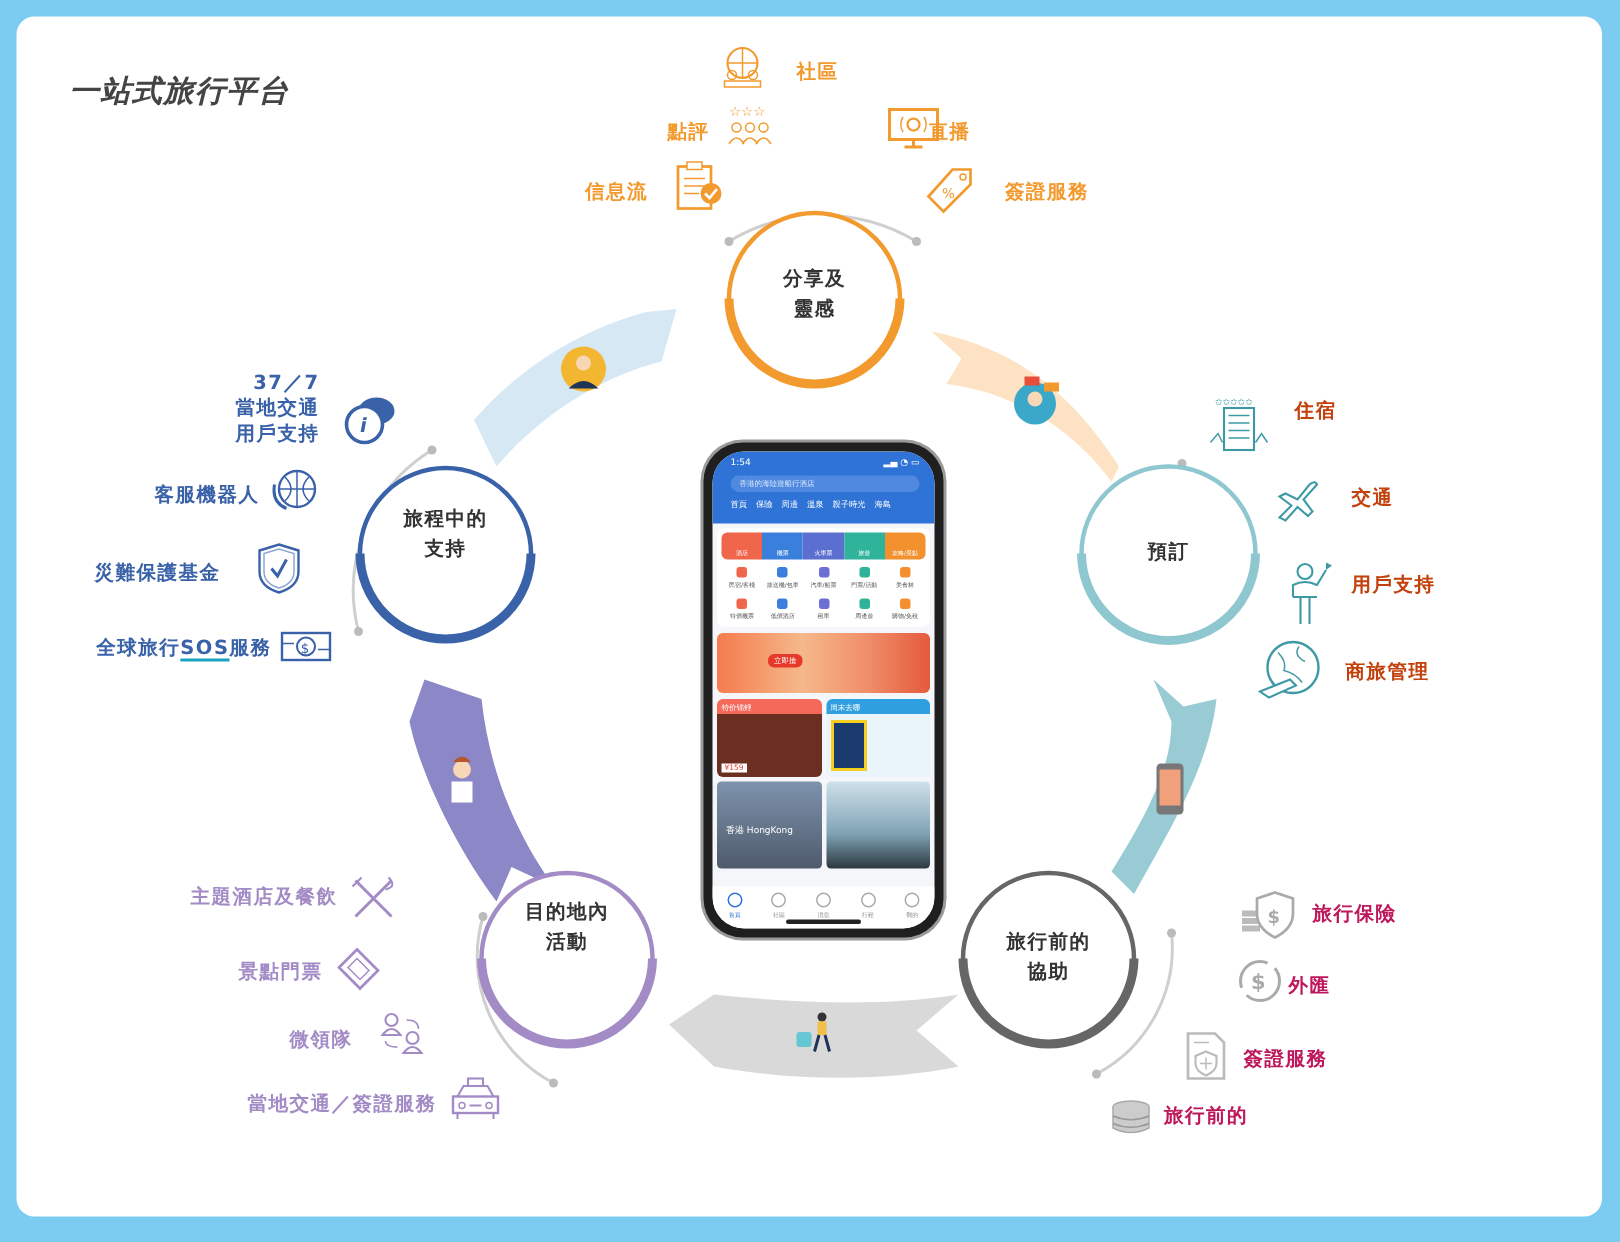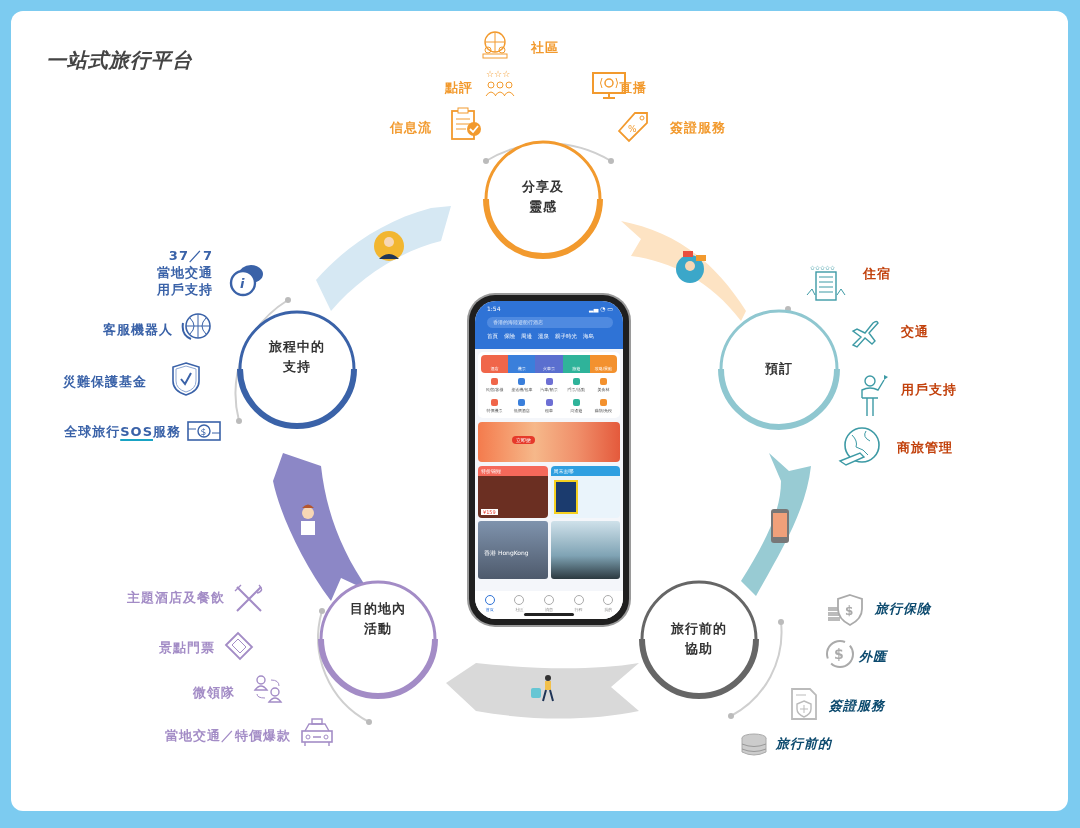--- a/index.html
+++ b/index.html
@@ -15,21 +15,21 @@
     }
     .title {
       position: absolute; left: 35px; top: 36px;
       font-size: 20px; font-style: italic; font-weight: bold; color: #444;
       letter-spacing: 1px;
     }
     svg.diagram { position: absolute; left: 0; top: 0; }
     .lbl { position: absolute; font-size: 13px; font-weight: bold; white-space: nowrap; letter-spacing: 1px; }
     .orange { color: #f29a2e; }
     .teal { color: #c2410c; }
-    .gray { color: #0c4a6e; font-style: italic; }
+    .gray { color: #be185d; }
     .purple { color: #a38cc6; }
     .blue { color: #3a62a8; }
     .right { text-align: right; }
     .hub-text {
       position: absolute; text-align: center; font-size: 13px; font-weight: bold;
       color: #333; line-height: 20px; letter-spacing: 1px;
     }
     .ico { position: absolute; }
     .sos { text-decoration: underline; text-decoration-color: #19a3c4; text-decoration-thickness: 2px; text-underline-offset: 3px; }
 
@@ -293,21 +293,21 @@
 
   <div class="lbl purple right" style="left:170px;top:673px;width:54px">微領隊</div>
   <svg class="ico" style="left:242px;top:663px" width="32" height="32">
     <circle cx="8" cy="6" r="4" fill="none" stroke="#a38cc6" stroke-width="1.4"></circle>
     <path d="M2 16 Q8 8 14 16 Z" fill="none" stroke="#a38cc6" stroke-width="1.4"></path>
     <circle cx="22" cy="18" r="4" fill="none" stroke="#a38cc6" stroke-width="1.4"></circle>
     <path d="M16 28 Q22 20 28 28 Z" fill="none" stroke="#a38cc6" stroke-width="1.4"></path>
     <path d="M18 6 Q26 6 26 12 M12 24 Q4 24 4 20" stroke="#a38cc6" fill="none"></path>
   </svg>
 
-  <div class="lbl purple right" style="left:130px;top:716px;width:150px">當地交通／特價爆款</div>
+  <div class="lbl purple right" style="left:130px;top:716px;width:150px">當地交通／簽證服務</div>
   <svg class="ico" style="left:288px;top:706px" width="36" height="32">
     <rect x="13" y="2" width="10" height="5" fill="none" stroke="#a38cc6" stroke-width="1.4"></rect>
     <path d="M6 14 L10 7 H26 L30 14" stroke="#a38cc6" fill="none" stroke-width="1.4"></path>
     <rect x="3" y="14" width="30" height="11" fill="none" stroke="#a38cc6" stroke-width="1.6"></rect>
     <circle cx="9" cy="20" r="2" fill="none" stroke="#a38cc6"></circle>
       <circle cx="27" cy="20" r="2" fill="none" stroke="#a38cc6"></circle>
     <path d="M14 20 H22 M6 25 V29 M30 25 V29" stroke="#a38cc6" stroke-width="1.4"></path>
   </svg>
 
   <div class="lbl blue right" style="left:120px;top:236px;width:82px;line-height:17px">

